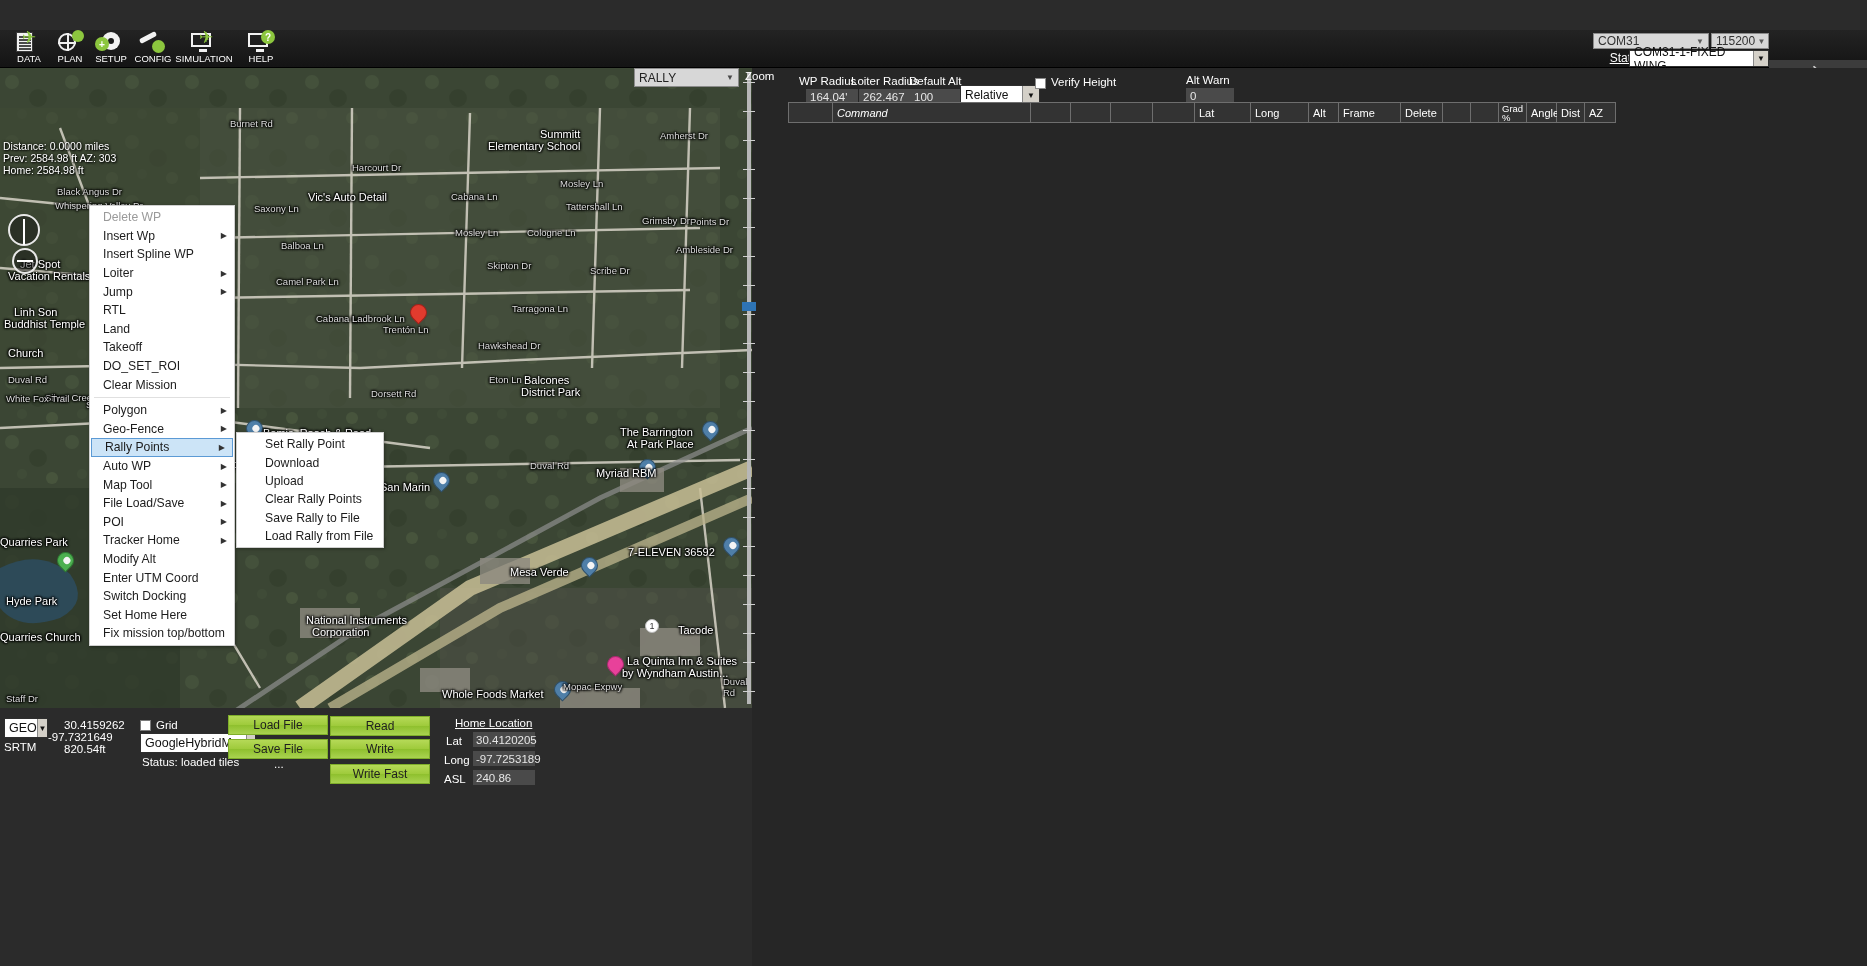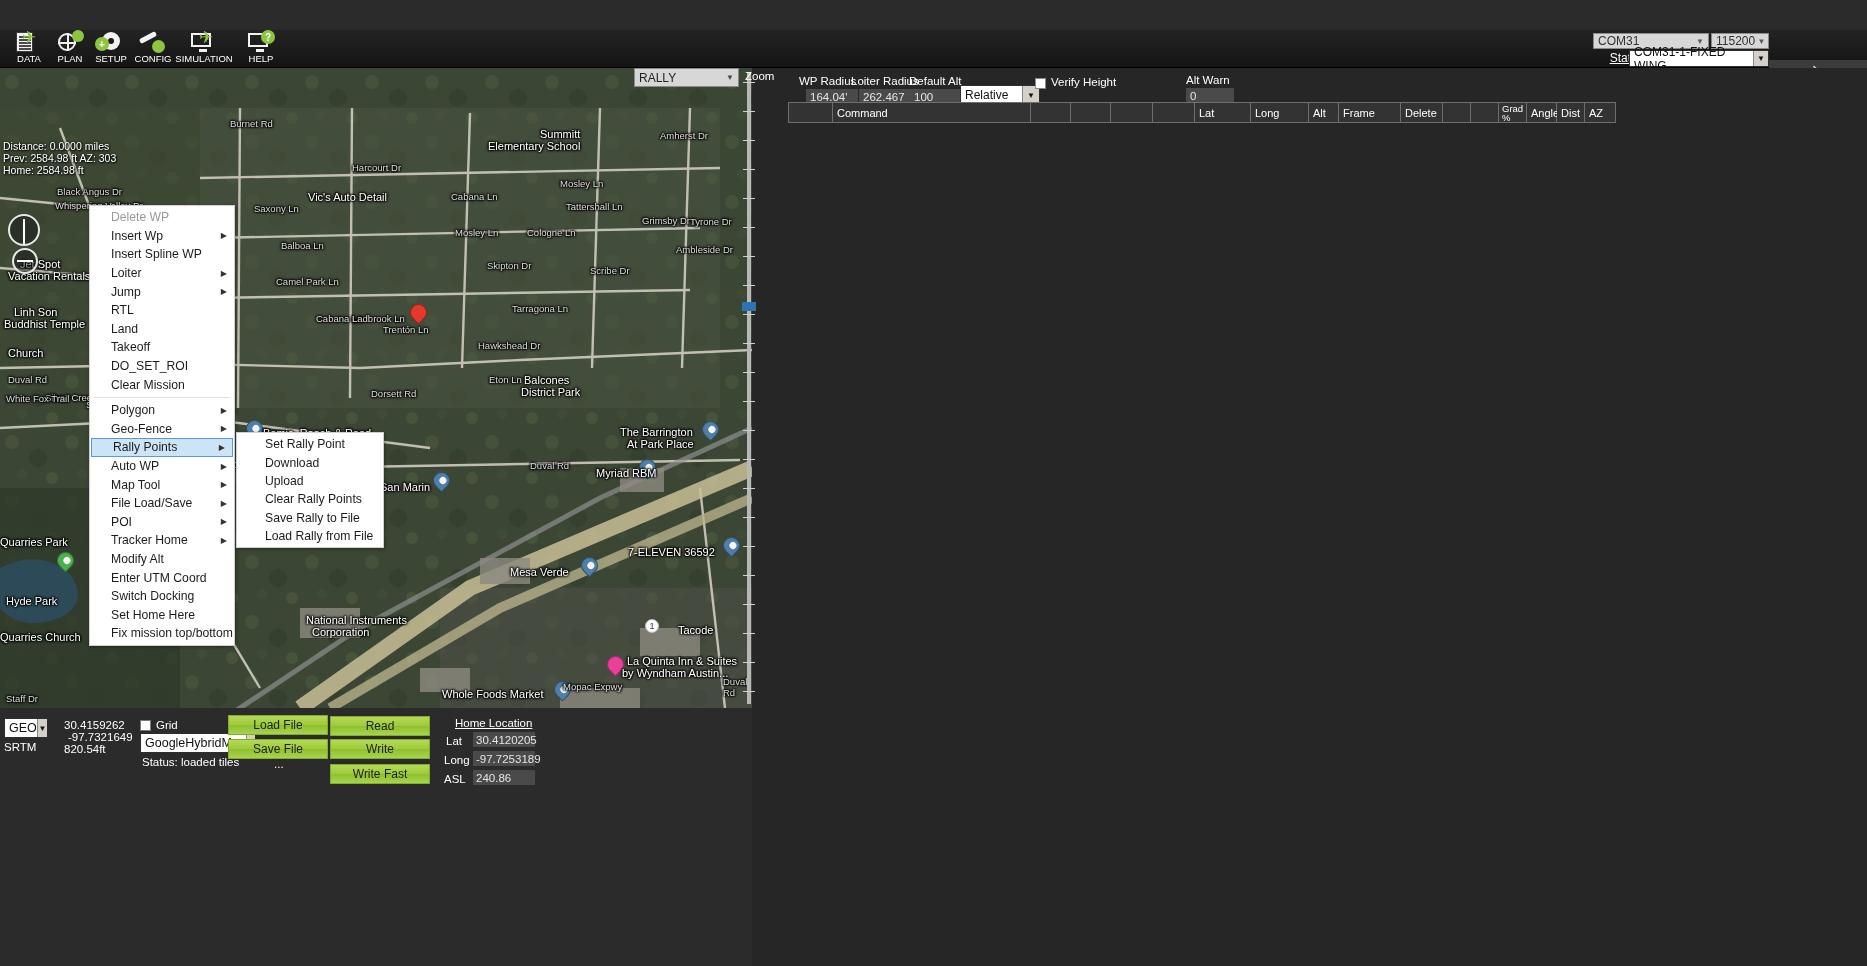--- a/index.html
+++ b/index.html
@@ -134,21 +134,21 @@
   .lbl-map { position:absolute; color:#ffffff; font-size:11px; z-index:13;
              text-shadow: -1px -1px 2px #000,1px -1px 2px #000,-1px 1px 2px #000,1px 1px 2px #000; }
   .lbl-map.sm { font-size:9.5px; color:#dcdcdc; }
   .shield { position:absolute; width:14px; height:14px; border-radius:50%; background:#ffffff;
             color:#333; font-size:9px; display:flex; align-items:center; justify-content:center; z-index:13;
             border:1px solid #bbb;}
 
   
   #ctxmenu { position:absolute; left:89px; top:205px; width:146px; background:#ffffff;
     border:1px solid #d0d0d0; box-shadow:1px 1px 3px rgba(0,0,0,0.35); z-index:60; padding:2px 0; }
-  .mi { height:18.6px; display:flex; align-items:center; padding-left:21px; font-size:12.2px; color:#1c1c1c; position:relative; }
+  .mi { height:18.6px; display:flex; align-items:center; padding-left:13px; font-size:12.2px; color:#1c1c1c; position:relative; }
   .mi.disabled { color:#9a9a9a; }
   .mi.selected { background:#cce4f7; border:1px solid #5b9ad5; margin:0 1px; height:18.6px; }
   .mi .sub { position:absolute; right:7px; font-size:8px; color:#333; }
   .sep { height:1px; background:#e0e0e0; margin:3px 4px; }
 
   #submenu { position:absolute; left:236px; top:432px; width:148px; background:#ffffff;
     border:1px solid #d0d0d0; box-shadow:1px 1px 3px rgba(0,0,0,0.35); z-index:61; padding:2px 0; }
   #submenu .mi { height:18.4px; padding-left:28px; }
 
   
@@ -362,21 +362,21 @@
         <div class="lbl-map " style="left: 306px; top: 546px;">National Instruments</div>
         <div class="lbl-map " style="left: 312px; top: 558px;">Corporation</div>
         <div class="lbl-map " style="left: 678px; top: 556px;">Tacode</div>
         <div class="lbl-map " style="left: 627px; top: 587px;">La Quinta Inn &amp; Suites</div>
         <div class="lbl-map " style="left: 622px; top: 599px;">by Wyndham Austin...</div>
         <div class="lbl-map " style="left: 442px; top: 620px;">Whole Foods Market</div>
         <div class="lbl-map sm" style="left: 352px; top: 94px;">Harcourt Dr</div>
         <div class="lbl-map sm" style="left: 560px; top: 110px;">Mosley Ln</div>
         <div class="lbl-map sm" style="left: 660px; top: 62px;">Amherst Dr</div>
         <div class="lbl-map sm" style="left: 566px; top: 133px;">Tattershall Ln</div>
-        <div class="lbl-map sm" style="left: 690px; top: 148px;">Tyrone Dr</div>
+        <div class="lbl-map sm" style="left: 690px; top: 148px;">Points Dr</div>
         <div class="lbl-map sm" style="left: 527px; top: 159px;">Cologne Ln</div>
         <div class="lbl-map sm" style="left: 676px; top: 176px;">Ambleside Dr</div>
         <div class="lbl-map sm" style="left: 642px; top: 147px;">Grimsby Dr</div>
         <div class="lbl-map sm" style="left: 451px; top: 123px;">Cabana Ln</div>
         <div class="lbl-map sm" style="left: 455px; top: 159px;">Mosley Ln</div>
         <div class="lbl-map sm" style="left: 254px; top: 135px;">Saxony Ln</div>
         <div class="lbl-map sm" style="left: 281px; top: 172px;">Balboa Ln</div>
         <div class="lbl-map sm" style="left: 276px; top: 208px;">Camel Park Ln</div>
         <div class="lbl-map sm" style="left: 316px; top: 245px;">Cabana Ln</div>
         <div class="lbl-map sm" style="left: 352px; top: 245px;">Ladbrook Ln</div>
@@ -596,21 +596,21 @@
     <div class="rl" style="left:299px;top:8px">Verify Height</div>
 
     <div class="rl" style="left:434px;top:6px">Alt Warn</div>
     <div class="rfield" style="left:434px;top:20px;width:48px;height:15px">0</div>
   </div>
 
   <div id="gridhdr">
       <div class="gh" style="width: 44px;">
         <span></span>
       </div>
-      <div class="gh" style="width: 198px;">
+      <div class="gh" style="width: 198px; font-style: italic;">
         <span>Command</span>
       </div>
       <div class="gh" style="width: 40px;">
         <span></span>
       </div>
       <div class="gh" style="width: 40px;">
         <span></span>
       </div>
       <div class="gh" style="width: 42px;">
         <span></span>
@@ -654,21 +654,21 @@
       </div>
     </div>
 
   <div id="bottom">
     <div class="bcombo" style="left:4px;top:10px;width:44px;height:20px">
       <span>GEO</span>
       <span class="arrow">▼</span>
     </div>
     <div class="bl" style="left:4px;top:33px">SRTM</div>
     <div class="bl" style="left:64px;top:11px">30.4159262</div>
-    <div class="bl" style="left:68px;top:23px">-97.7321649</div>
+    <div class="bl" style="left:48px;top:23px">-97.7321649</div>
     <div class="bl" style="left:64px;top:35px">820.54ft</div>
 
     <div class="bcheck" style="left:140px;top:12px"></div>
     <div class="bl" style="left:156px;top:11px">Grid</div>
     <div class="blink" style="left:242px;top:10px">View KML</div>
 
     <div class="bcombo" style="left:140px;top:25px;width:108px;height:20px">
       <span>GoogleHybridMap</span>
       <span class="arrow">▼</span>
     </div>

